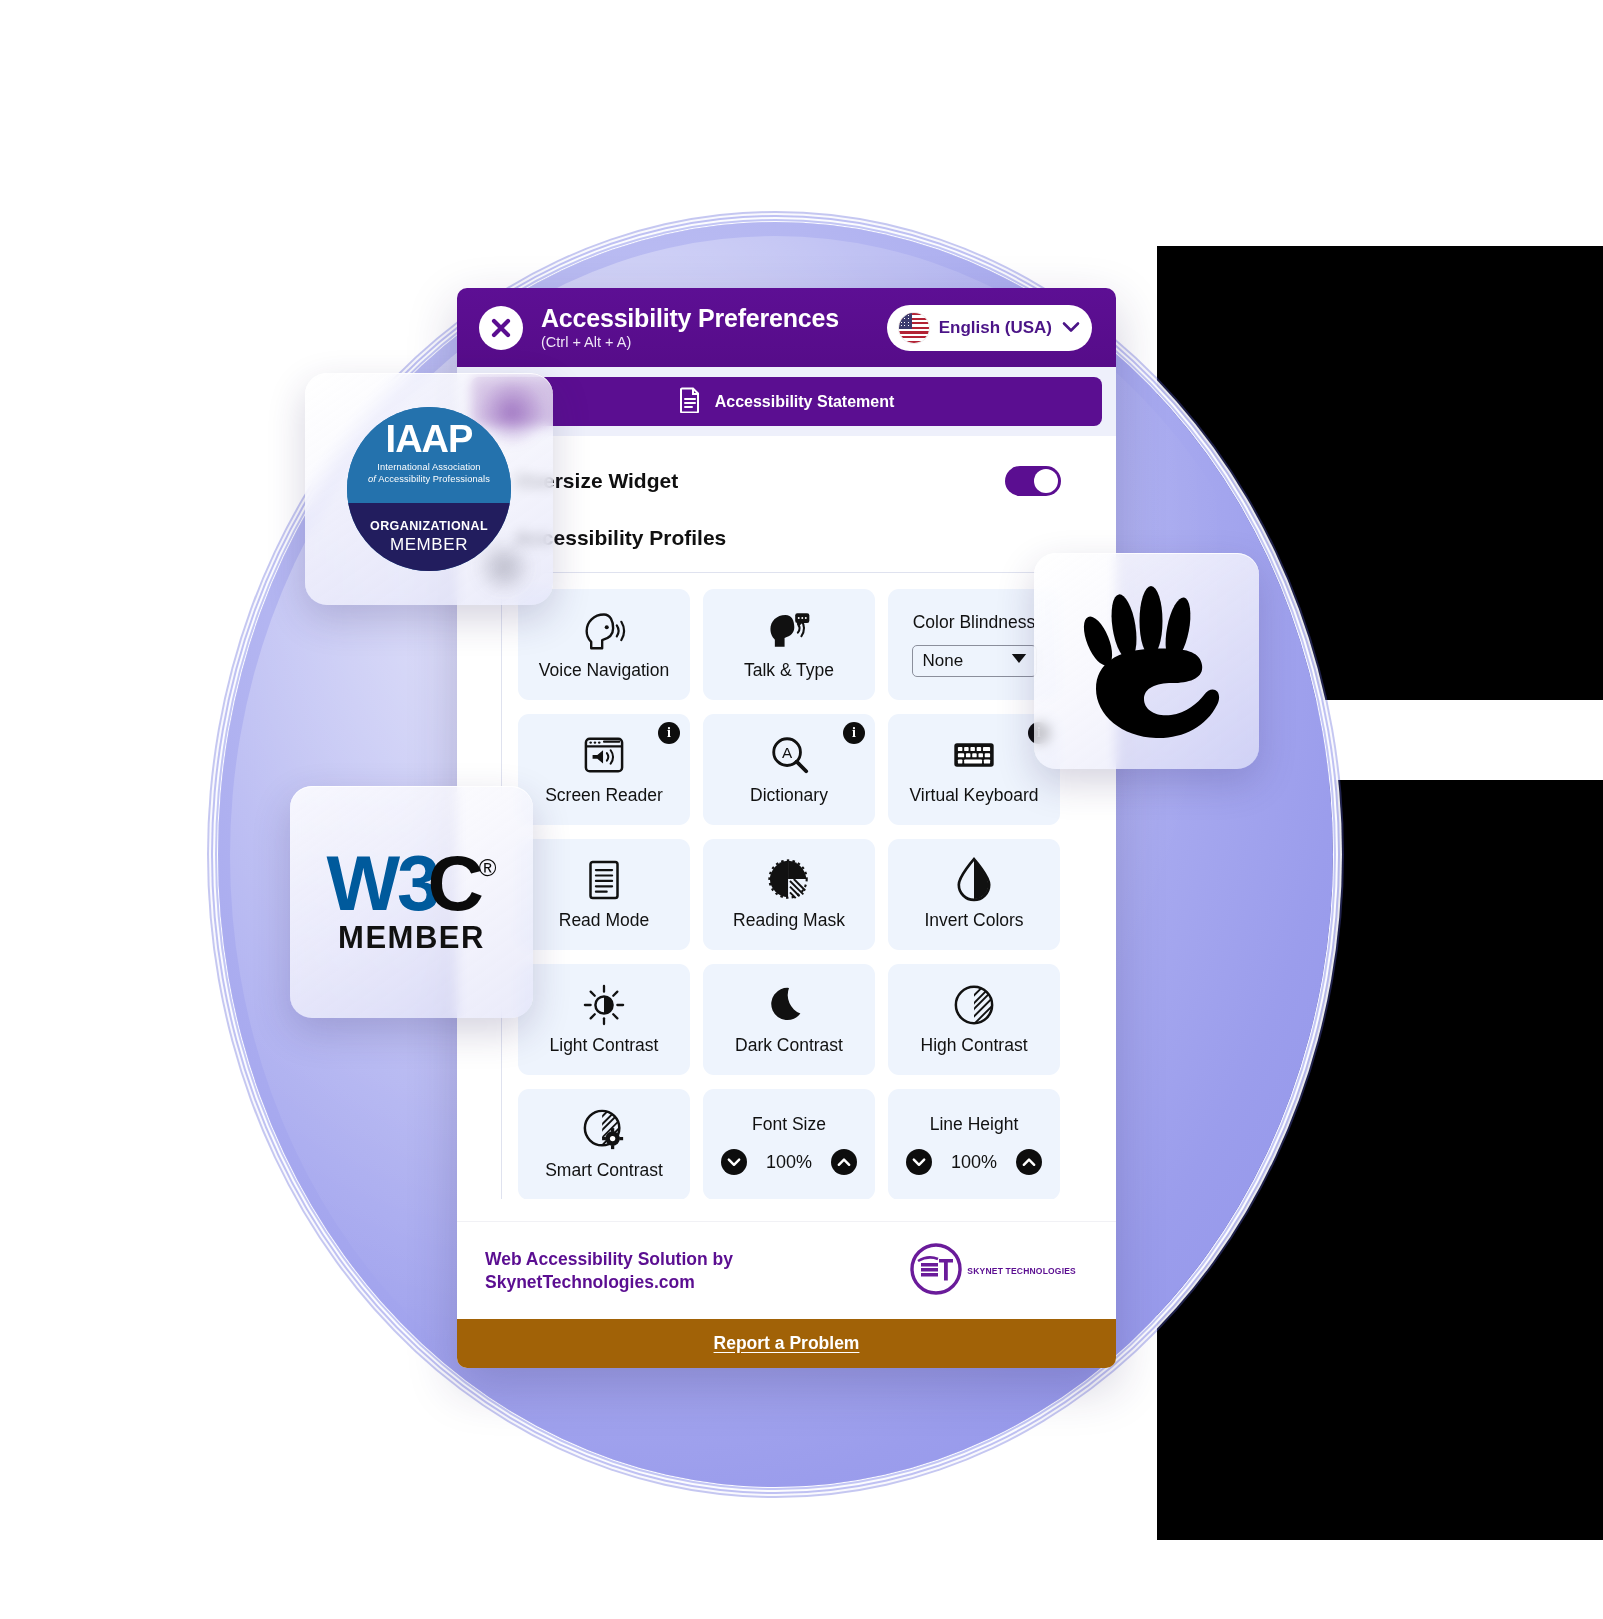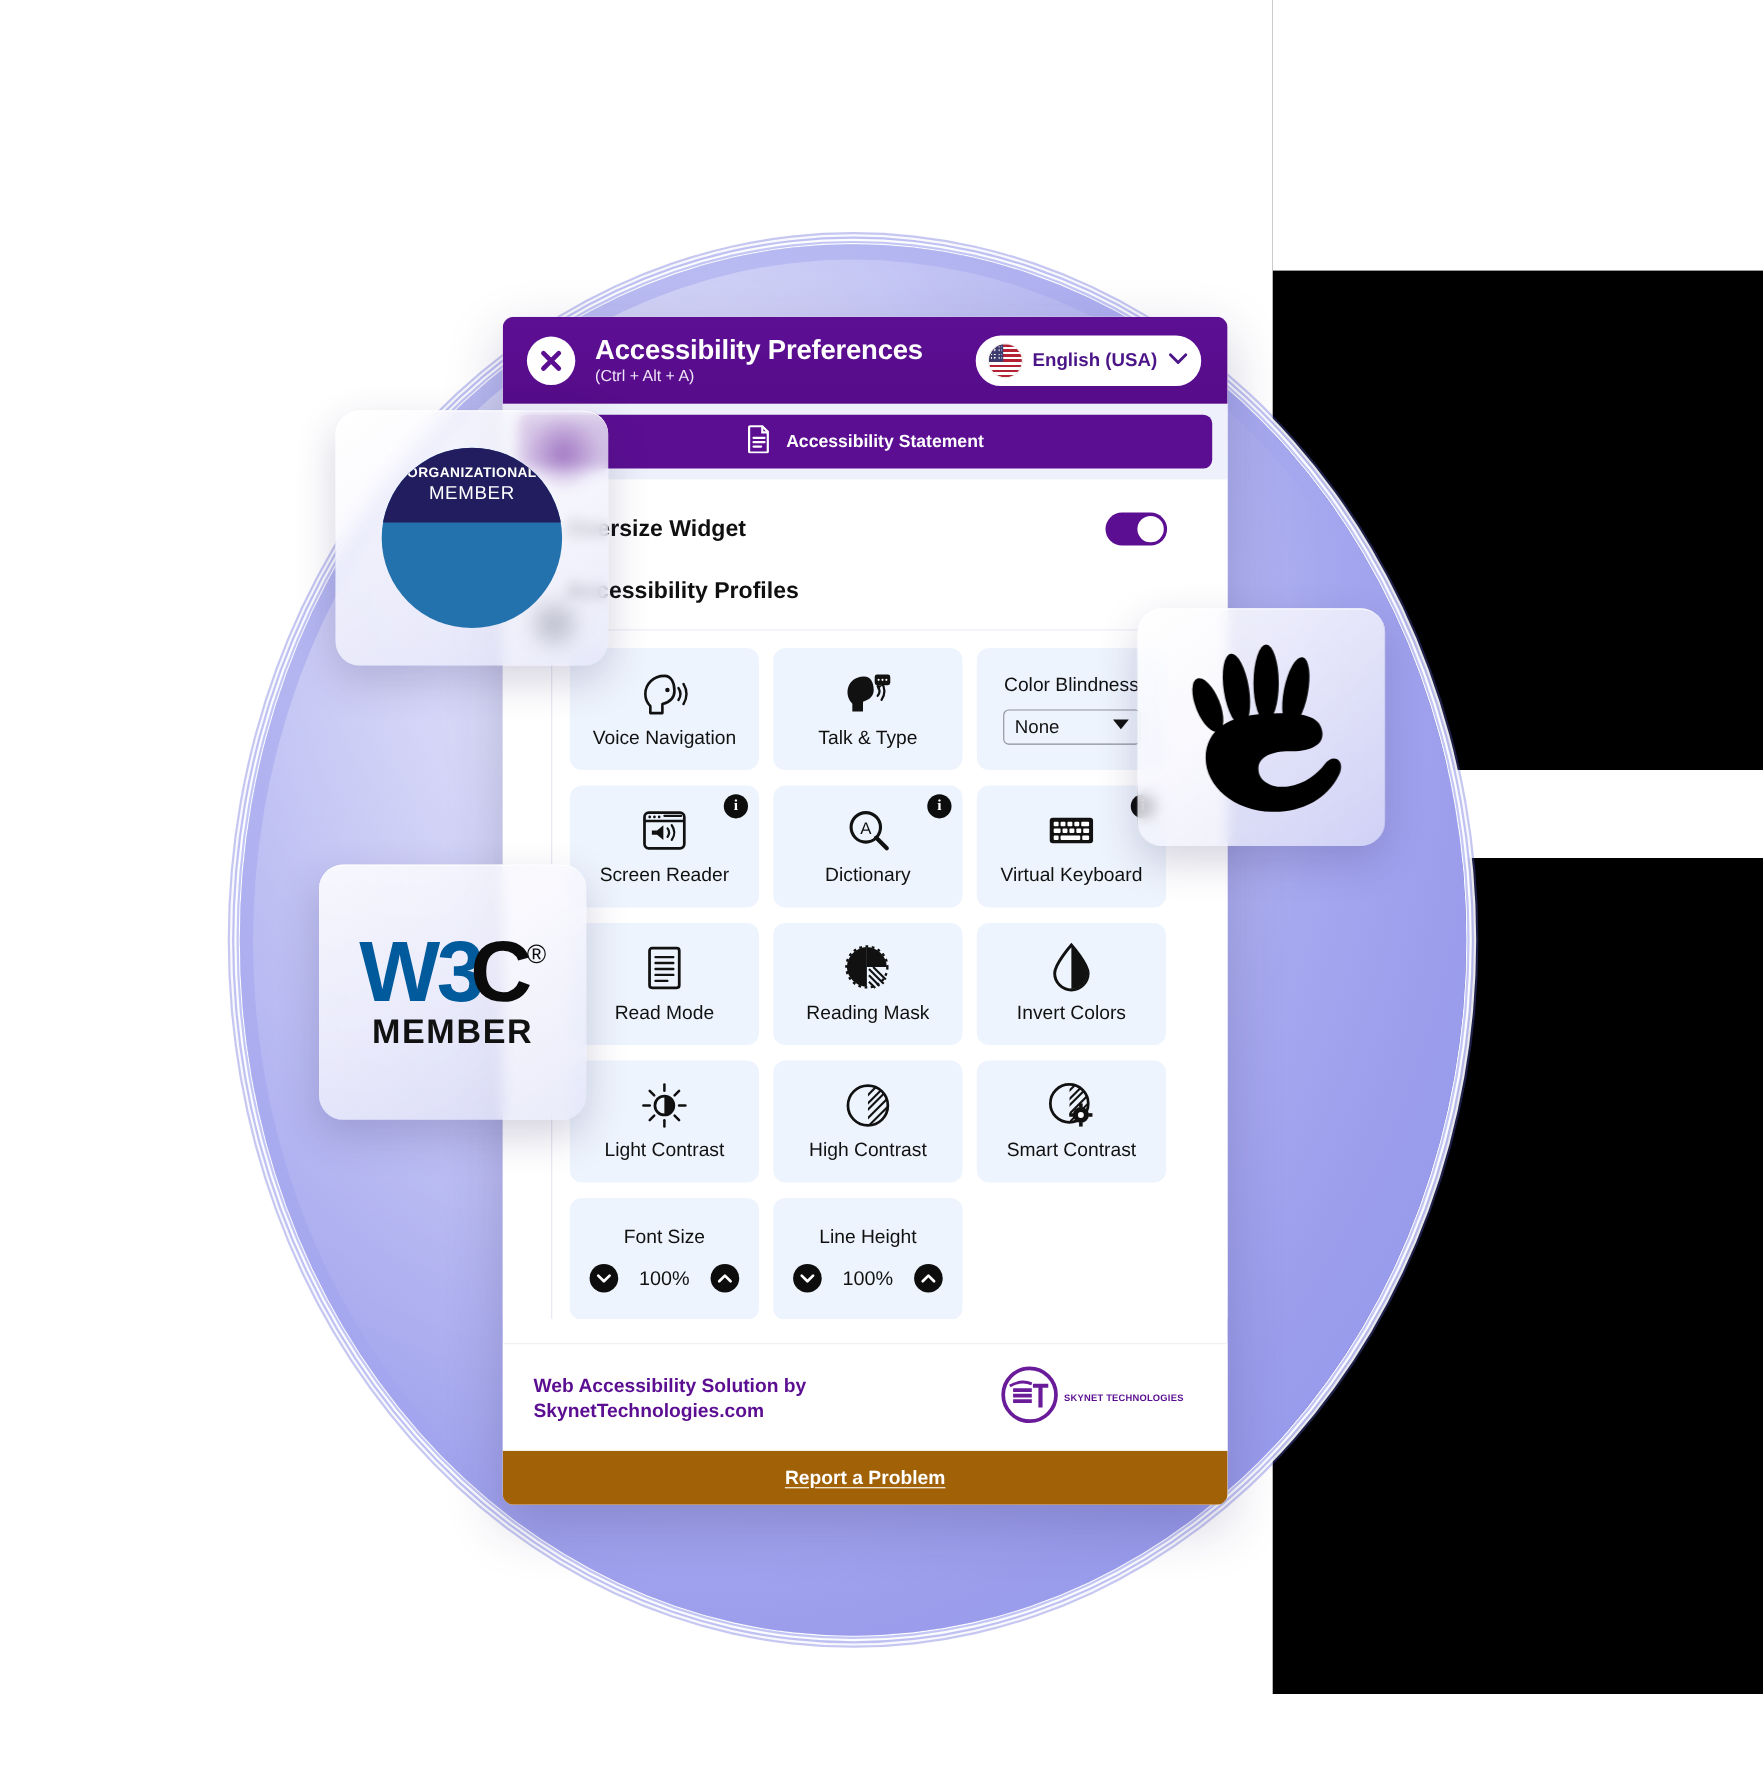--- a/index.html
+++ b/index.html
@@ -532,20 +532,28 @@
                     <path d="M2 22 h6"></path>
                     <path d="M36 22 h6"></path>
                   <path d="M8 8 l4.3 4.3"></path>
                     <path d="M31.7 31.7 l4.3 4.3"></path>
                     <path d="M36 8 l-4.3 4.3"></path>
                     <path d="M12.3 31.7 l-4.3 4.3"></path>
                 </g>
                 </svg>
               </div>
               <div class="tlabel">Light Contrast</div>
+            </div>
+            <div class="tile">
+              <div class="ic">
+                <svg width="38" height="42" viewBox="0 0 40 42">
+                  <path d="M32 30 A17 17 0 1 1 20 3 A21 21 0 0 0 32 30 Z" fill="#111"></path>
+                </svg>
+              </div>
+              <div class="tlabel">Dark Contrast</div>
             </div>
             <div class="tile">
               <div class="ic">
                 <svg width="42" height="42" viewBox="0 0 44 44">
                   <circle cx="22" cy="22" r="19" fill="none" stroke="#111" stroke-width="2.6"></circle>
                 <clipPath id="chh">
                     <path d="M22 3 a19 19 0 0 1 0 38 Z"></path>
                   </clipPath>
                 <g clip-path="url(#chh)" stroke="#111" stroke-width="2">
                   <path d="M8 40 L44 4"></path>
@@ -645,20 +653,28 @@
 
     <div class="wx-report">
       <span>Report a Problem</span>
     </div>
   </div>
 
   <div class="glass" id="badge-iaap">
     <div class="glow-a"></div>
       <div class="glow-b"></div>
     <div class="iaap-seal">
+      <div class="iaap-top">
+        <div class="iaap-acro">IAAP</div>
+        <div class="iaap-l1">International Association</div>
+        <div class="iaap-l2">
+          <i>of</i>
+          <span>Accessibility Professionals</span>
+        </div>
+      </div>
       <div class="iaap-bot">
         <div class="iaap-org">ORGANIZATIONAL</div>
         <div class="iaap-mem">MEMBER</div>
       </div>
     </div>
   </div>
 
   <div class="glass" id="badge-w3c">
     <div class="w3c-wrap">
       <div class="w3c-top">

